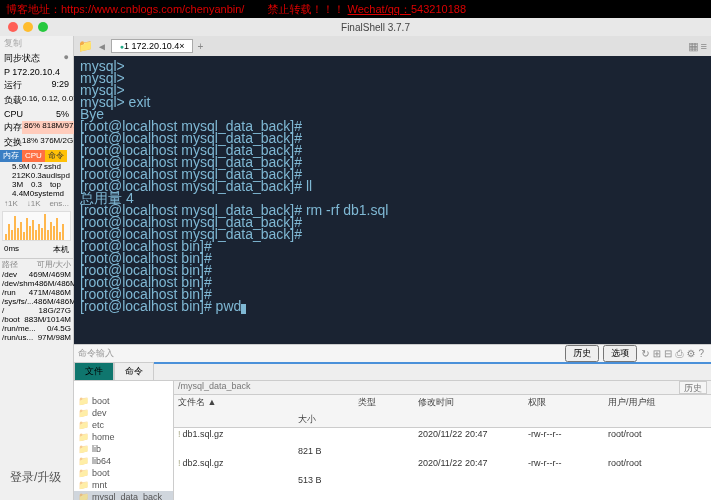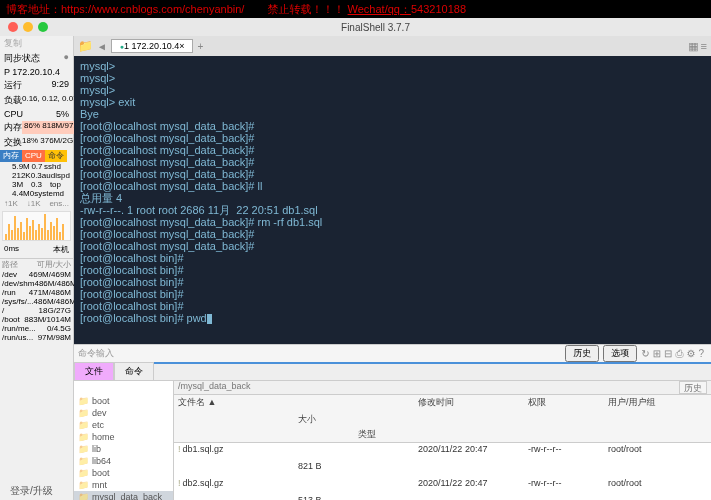--- a/index.html
+++ b/index.html
@@ -19,48 +19,48 @@
 .sb-bar { display: flex; height: 12px; }
 .sb-bar span { padding: 0 3px; font-size: 8px; line-height: 12px; }
 .sb-mem { background: #3b7fc4; color: #fff; }
 .sb-cpu { background: #ff7043; color: #fff; }
 .sb-cmd { background: #ffc107; color: #333; }
 .proc-row { display: flex; font-size: 8px; padding: 0 12px; justify-content: space-between; }
 .graph { height: 30px; background: #fafafa; margin: 2px; border: 1px solid #ddd; position: relative; }
 .graph-bars { position: absolute; bottom: 0; left: 0; right: 0; height: 100%; display: flex; align-items: flex-end; gap: 1px; padding: 0 2px; }
 .gb { width: 2px; background: #ffb74d; }
 .fs-row { display: flex; justify-content: space-between; font-size: 8px; padding: 0 2px; }
-.sb-foot { position: absolute; bottom: 2px; left: 10px; font-size: 10px; color: #555; text-align: center; }
+.sb-foot { position: absolute; bottom: 14px; left: 10px; font-size: 12px; color: #555; text-align: center; }
 .content { flex: 1; display: flex; flex-direction: column; }
 .tabbar { height: 20px; background: #e0e0e0; display: flex; align-items: center; padding: 0 4px; gap: 4px; }
 .folder-ico { color: #4a90d9; font-size: 12px; }
 .tab { background: #fff; border: 1px solid #aaa; padding: 1px 8px; font-size: 9px; display: flex; align-items: center; }
 .tab .bullet { color: #2a8; font-size: 7px; }
 .tabbar-r { margin-left: auto; display: flex; gap: 2px; color: #888; font-size: 11px; }
-.terminal { flex: 1; background: #1a2332; color: #7fb8d4; font-family: Consolas, monospace; font-size: 11px; padding: 4px 6px; line-height: 12px; overflow: hidden; position: relative; }
+.terminal { flex: 1; background: #1a2332; color: #7fb8d4; font-family: Consolas, monospace; font-size: 14px; padding: 4px 6px; line-height: 12px; overflow: hidden; position: relative; }
 .terminal .line { white-space: pre; }
 .cursor { display: inline-block; width: 5px; height: 10px; background: #7fb8d4; vertical-align: text-bottom; }
 .cmdbar { height: 18px; background: #f5f5f5; border-top: 1px solid #ccc; display: flex; align-items: center; padding: 0 4px; font-size: 9px; color: #999; }
 .cmdbar-r { margin-left: auto; display: flex; gap: 4px; align-items: center; }
 .cmdbar-r button { font-size: 9px; padding: 0 6px; }
 .icons { color: #888; letter-spacing: 3px; font-size: 10px; }
 .filetabs { height: 18px; background: #eee; border-top: 2px solid #4a90d9; display: flex; align-items: flex-end; font-size: 9px; }
-.filetab { padding: 2px 10px; border: 1px solid #ccc; border-bottom: none; background: #f0abfc; }
+.filetab { padding: 2px 10px; border: 1px solid #ccc; border-bottom: none; background: #0f766e; }
 .filetab.inactive { background: #eee; }
 .bottom { height: 120px; display: flex; background: #fff; border-top: 1px solid #ccc; }
 .tree { width: 100px; border-right: 1px solid #ccc; font-size: 9px; padding-top: 14px; overflow: hidden; }
 .tree-item { padding: 1px 4px 1px 18px; color: #555; position: relative; white-space: nowrap; }
 .tree-item::before { content: "📁"; position: absolute; left: 4px; font-size: 9px; opacity: 0.6; }
 .tree-item.sel { background: #d0d6dd; }
 .filelist { flex: 1; display: flex; flex-direction: column; }
 .pathbar { height: 14px; background: #f0f0f0; border-bottom: 1px solid #ccc; padding: 0 4px; font-size: 9px; color: #777; display: flex; }
 .pathbar span:last-child { margin-left: auto; }
 .fl-header { display: flex; background: #f5f5f5; border-bottom: 1px solid #ccc; font-size: 9px; color: #444; }
 .fl-header div, .fl-row div { padding: 1px 4px; }
-.c-name { width: 120px; } .c-size { width: 60px; margin-top: 17px; } .c-type { width: 60px; margin-top: 32px; } .c-date { width: 110px; } .c-perm { width: 80px; } .c-owner { width: 80px; }
+.c-name { width: 120px; } .c-size { width: 60px; margin-top: 17px; } .c-type { width: 60px; } .c-date { width: 110px; } .c-perm { width: 80px; } .c-owner { width: 80px; }
 .fl-row { display: flex; font-size: 9px; color: #333; }
 .fl-row .fi { color: #aa8; margin-right: 2px; }
 </style>
 </head>
 <body>
 
 <div class="banner">
   <span class="url"><span>博客地址：</span><span>https://www.cnblogs.com/chenyanbin/</span></span>
   <span class="warn">禁止转载！！！</span>
   <span class="contact"><u>Wechat/qq：</u><span>543210188</span></span>
@@ -230,21 +230,20 @@
           <div class="line">mysql&gt;</div>
           <div class="line">mysql&gt; exit</div>
           <div class="line">Bye</div>
           <div class="line">[root@localhost mysql_data_back]#</div>
           <div class="line">[root@localhost mysql_data_back]#</div>
           <div class="line">[root@localhost mysql_data_back]#</div>
           <div class="line">[root@localhost mysql_data_back]#</div>
           <div class="line">[root@localhost mysql_data_back]#</div>
           <div class="line">[root@localhost mysql_data_back]# ll</div>
           <div class="line">总用量 4</div>
-          <div class="line">-rw-r--r--. 1 root root 2686 11月  22 20:51 db1.sql</div>
           <div class="line">[root@localhost mysql_data_back]# rm -rf db1.sql</div>
           <div class="line">[root@localhost mysql_data_back]#</div>
           <div class="line">[root@localhost mysql_data_back]#</div>
           <div class="line">[root@localhost bin]#</div>
           <div class="line">[root@localhost bin]#</div>
           <div class="line">[root@localhost bin]#</div>
           <div class="line">[root@localhost bin]#</div>
           <div class="line">[root@localhost bin]#</div>
           <div class="line">[root@localhost bin]# pwd<span class="cursor"></span></div>
         </div>

